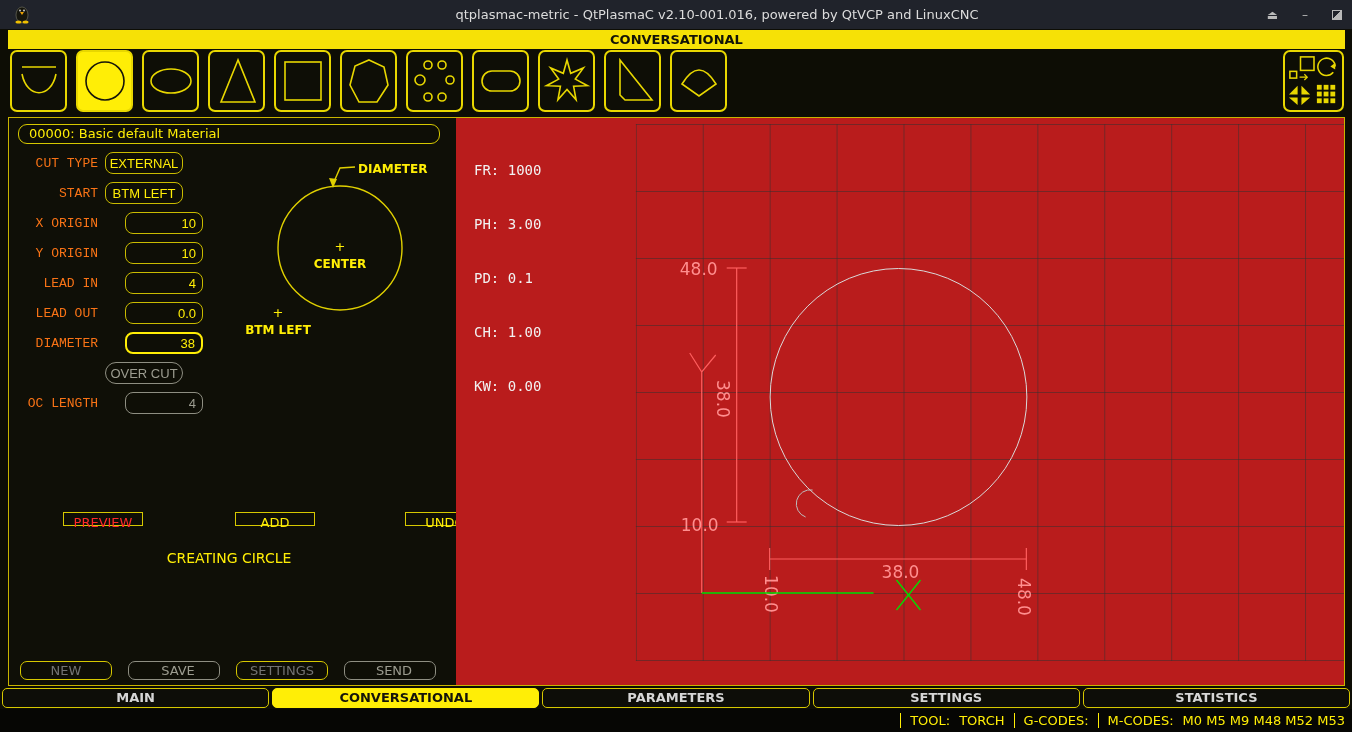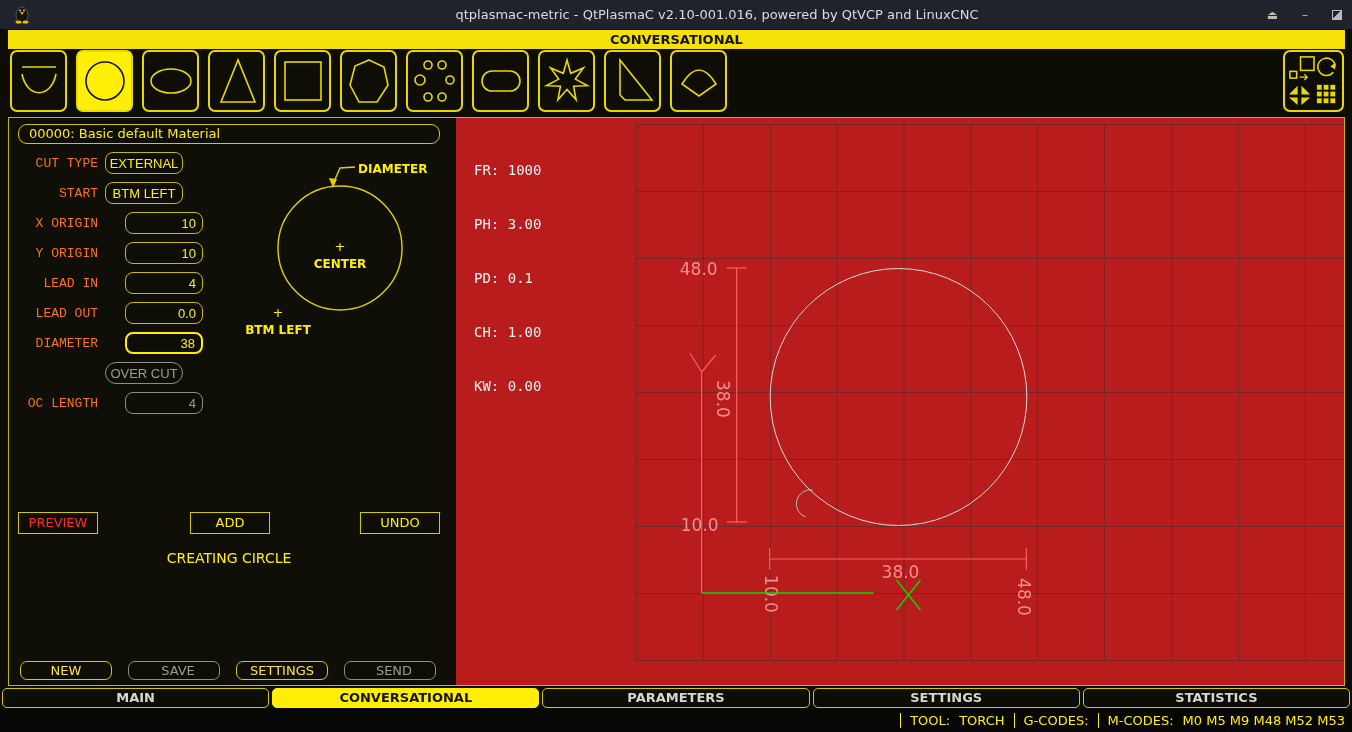--- a/index.html
+++ b/index.html
@@ -44,26 +44,26 @@
          padding:0 10px;background:#0e0e06;}
   .frow{position:absolute;left:0;height:22px;display:flex;align-items:center;}
   .flabel{display:inline-block;width:89px;text-align:right;color:#f97316;font-size:13px;margin-right:7px;font-family:Liberation Mono, monospace;}
   .inp,.pbtn{width:78px;height:22px;background:#0e0e06;border:1px solid #c9bb00;border-radius:8px;
         color:#ffee06;font-size:13px;box-sizing:border-box;font-family:Liberation Sans, sans-serif;}
   .inp{text-align:right;padding:0 6px;margin-left:20px;}
   .pbtn{text-align:center;padding:0;}
   .inp.focus{border:2px solid #ffee06;}
   .inp.dis{border-color:#8e8e82;color:#9c9c90;}
   .pbtn.dis{border-color:#8e8e82;color:#9c9c90;border-radius:11px;}
-  .actbtn{position:absolute;height:22px;width:80px;background:#0e0e06;border:1px solid #d6c800;
-          border-radius:0;color:#ffee06;font-size:13px;text-align:center;line-height:20px;box-sizing:border-box;}
+  .actbtn{position:absolute;height:14px;width:80px;background:#0e0e06;border:1px solid #d6c800;
+          border-radius:0;color:#ffee06;font-size:13px;text-align:center;line-height:20px;box-sizing:border-box;margin-left:45px;}
   .actbtn.red{color:#ff2a2a;}
   .creating{position:absolute;left:60px;top:432px;width:320px;text-align:center;color:#ffee06;font-size:14px;}
   .filebtn{position:absolute;top:543px;width:92px;height:19px;border:1px solid #d6c800;border-radius:7px;
-           background:#0e0e06;color:#fde047;font-size:13px;text-align:center;line-height:17px;box-sizing:border-box;}
+           background:#0e0e06;color:#737373;font-size:13px;text-align:center;line-height:17px;box-sizing:border-box;}
   .filebtn.dis{border-color:#8e8e82;color:#9c9c90;padding-left:8px;}
 
   
   .info{position:absolute;left:18px;top:7px;color:#f2f2f2;font-family:"DejaVu Sans Mono",monospace;
         font-size:14px;line-height:18px;white-space:pre;}
 
   
   .tabbar{position:absolute;left:2px;top:688px;width:1348px;height:20px;display:flex;gap:3px;}
   .tab{flex:1;border:1px solid #d6c800;border-radius:5px;background:#0d0d08;color:#d6d6d6;
        font-size:13px;font-weight:bold;text-align:center;line-height:18px;box-sizing:border-box;}

